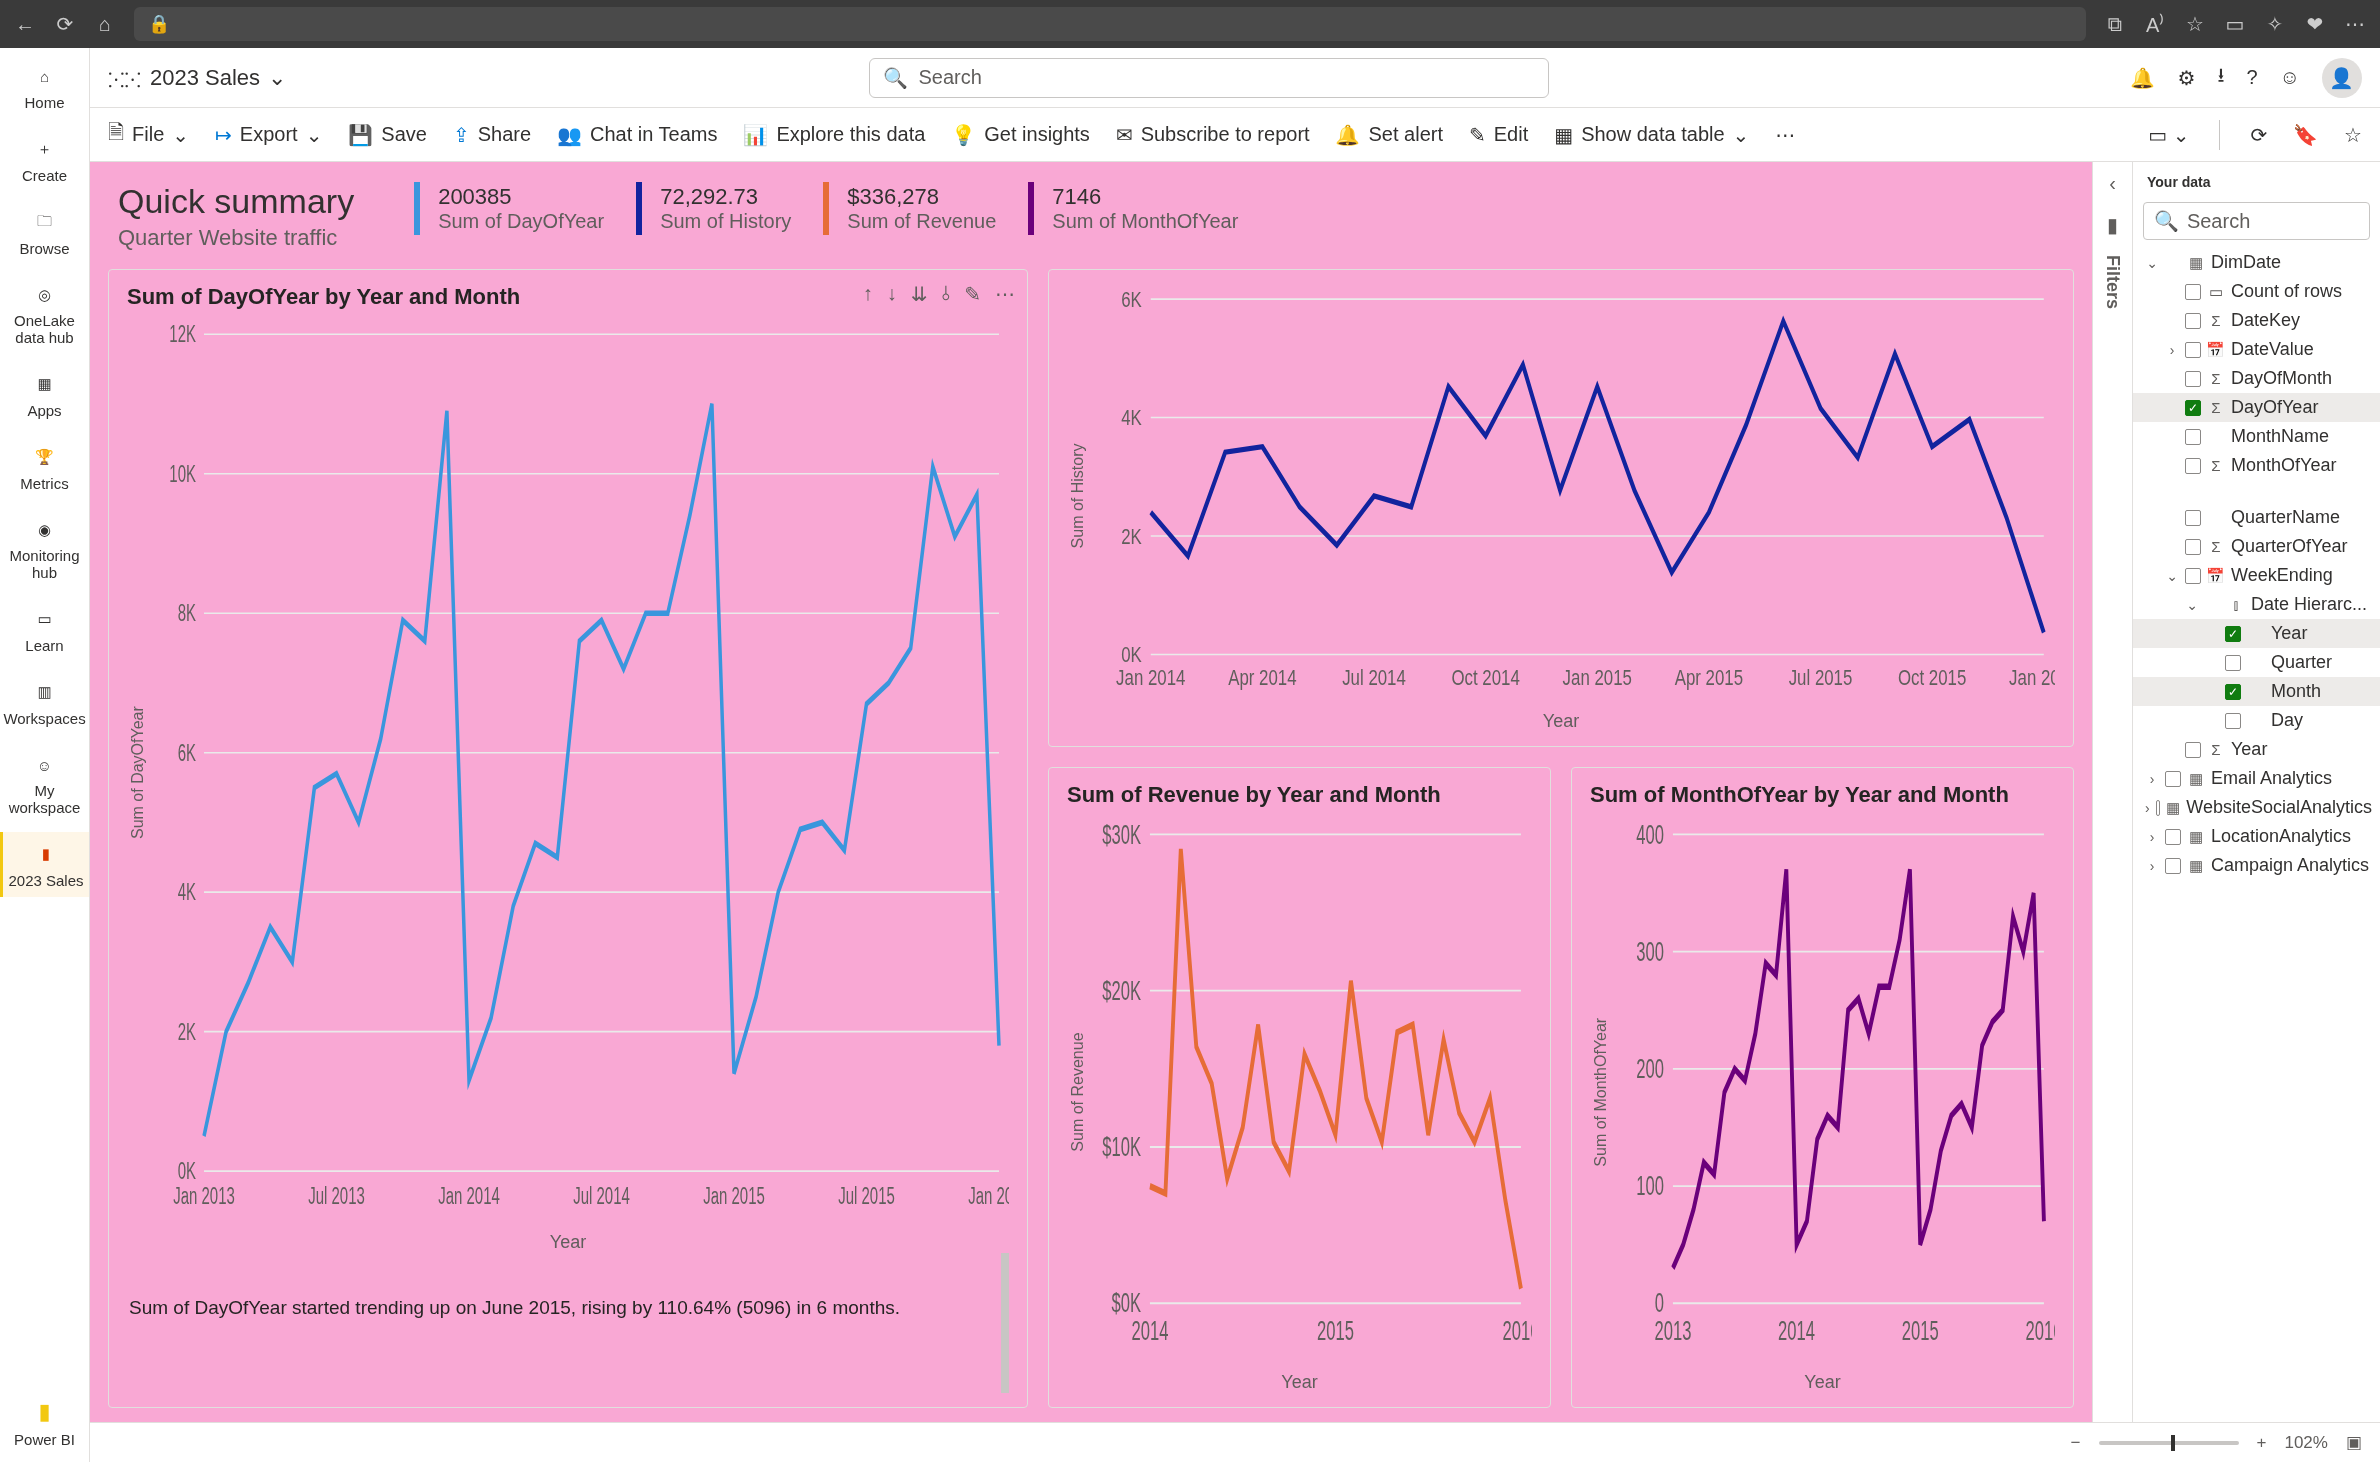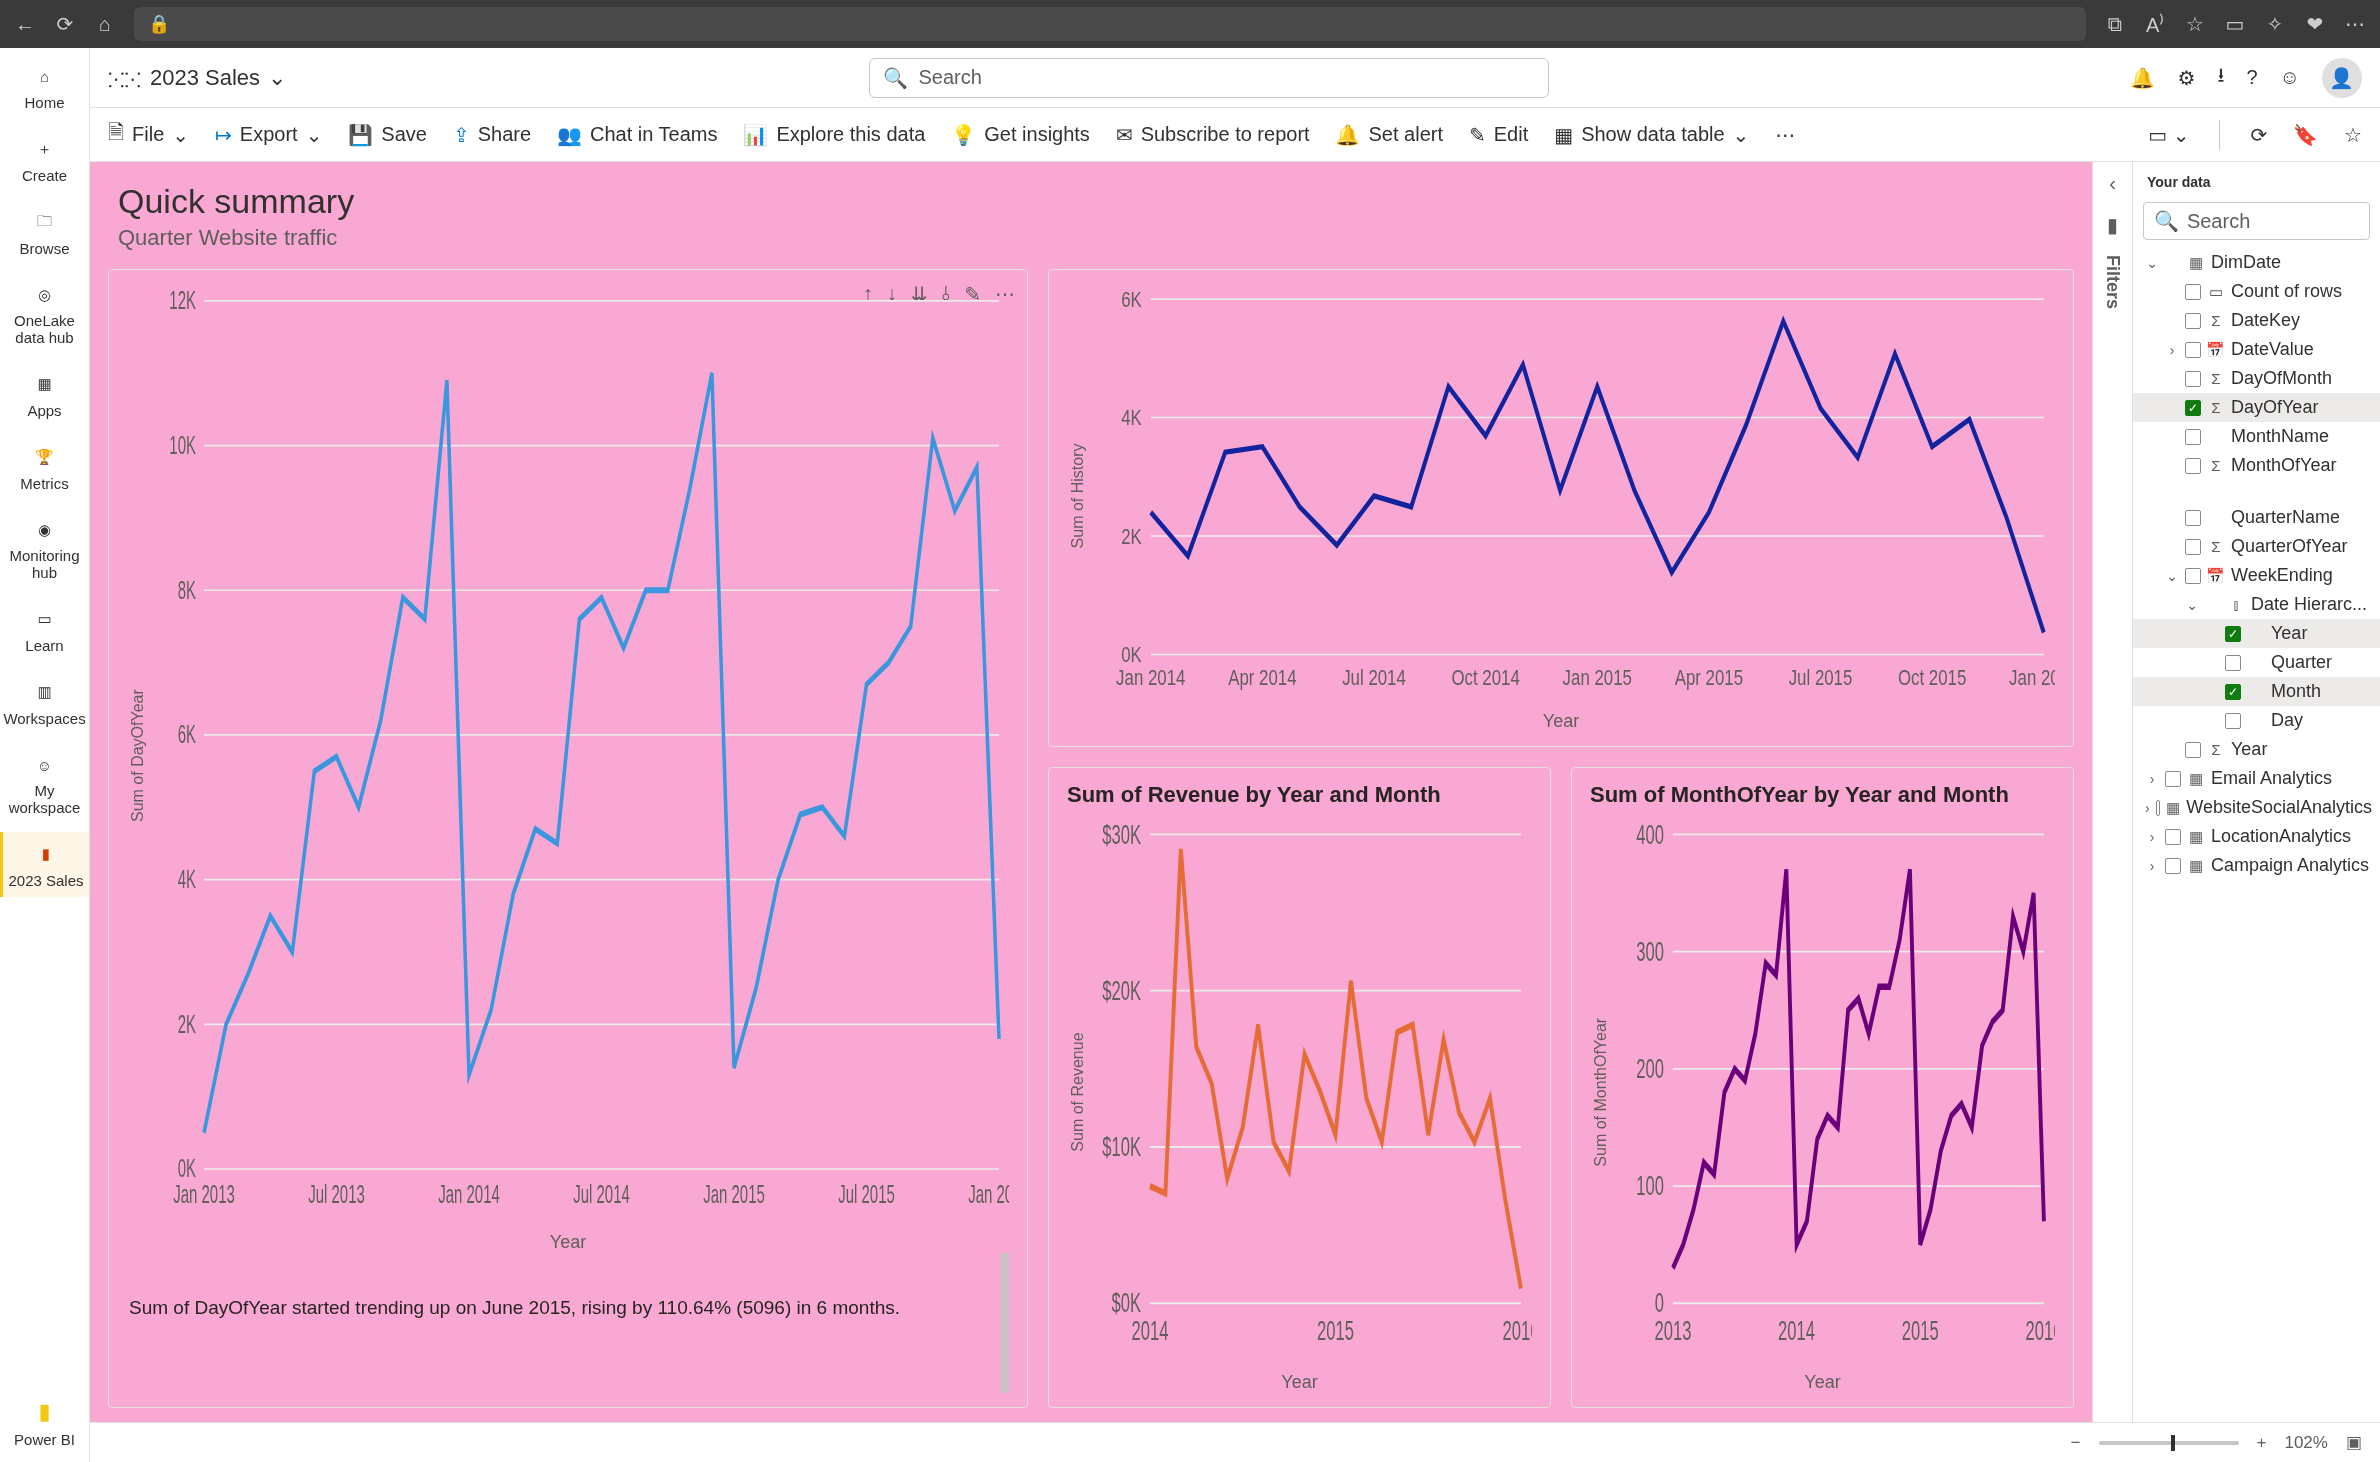--- a/index.html
+++ b/index.html
@@ -244,25 +244,44 @@
       <span class="cmd">☆</span>
     </div>
 
     <div class="body-area">
       <div class="canvas">
         <div class="header-row">
           <div>
             <div class="qs-title">Quick summary</div>
             <div class="qs-sub">Quarter Website traffic</div>
           </div>
+          <div class="kpi" id="kpi-container">
+              <div class="kpi-item" style="border-left-color: rgb(58, 150, 221);">
+                <div class="kpi-val">200385</div>
+                <div class="kpi-lbl">Sum of DayOfYear</div>
+              </div>
+              <div class="kpi-item" style="border-left-color: rgb(18, 35, 158);">
+                <div class="kpi-val">72,292.73</div>
+                <div class="kpi-lbl">Sum of History</div>
+              </div>
+              <div class="kpi-item" style="border-left-color: rgb(230, 108, 55);">
+                <div class="kpi-val">$336,278</div>
+                <div class="kpi-lbl">Sum of Revenue</div>
+              </div>
+              <div class="kpi-item" style="border-left-color: rgb(107, 0, 123);">
+                <div class="kpi-val">7146</div>
+                <div class="kpi-lbl">Sum of MonthOfYear</div>
+              </div>
+            </div>
         </div>
 
         <div class="charts">
 
           <div class="left-chart chart-card">
+            <div class="chart-title">Sum of DayOfYear by Year and Month</div>
             <div class="mini-toolbar">
               <span>↑</span>
               <span>↓</span>
               <span>⇊</span>
               <span>⫰</span>
               <span>✎</span>
               <span>⋯</span>
             </div>
             <div class="chart-body">
               <div class="ylabel">Sum of DayOfYear</div>

